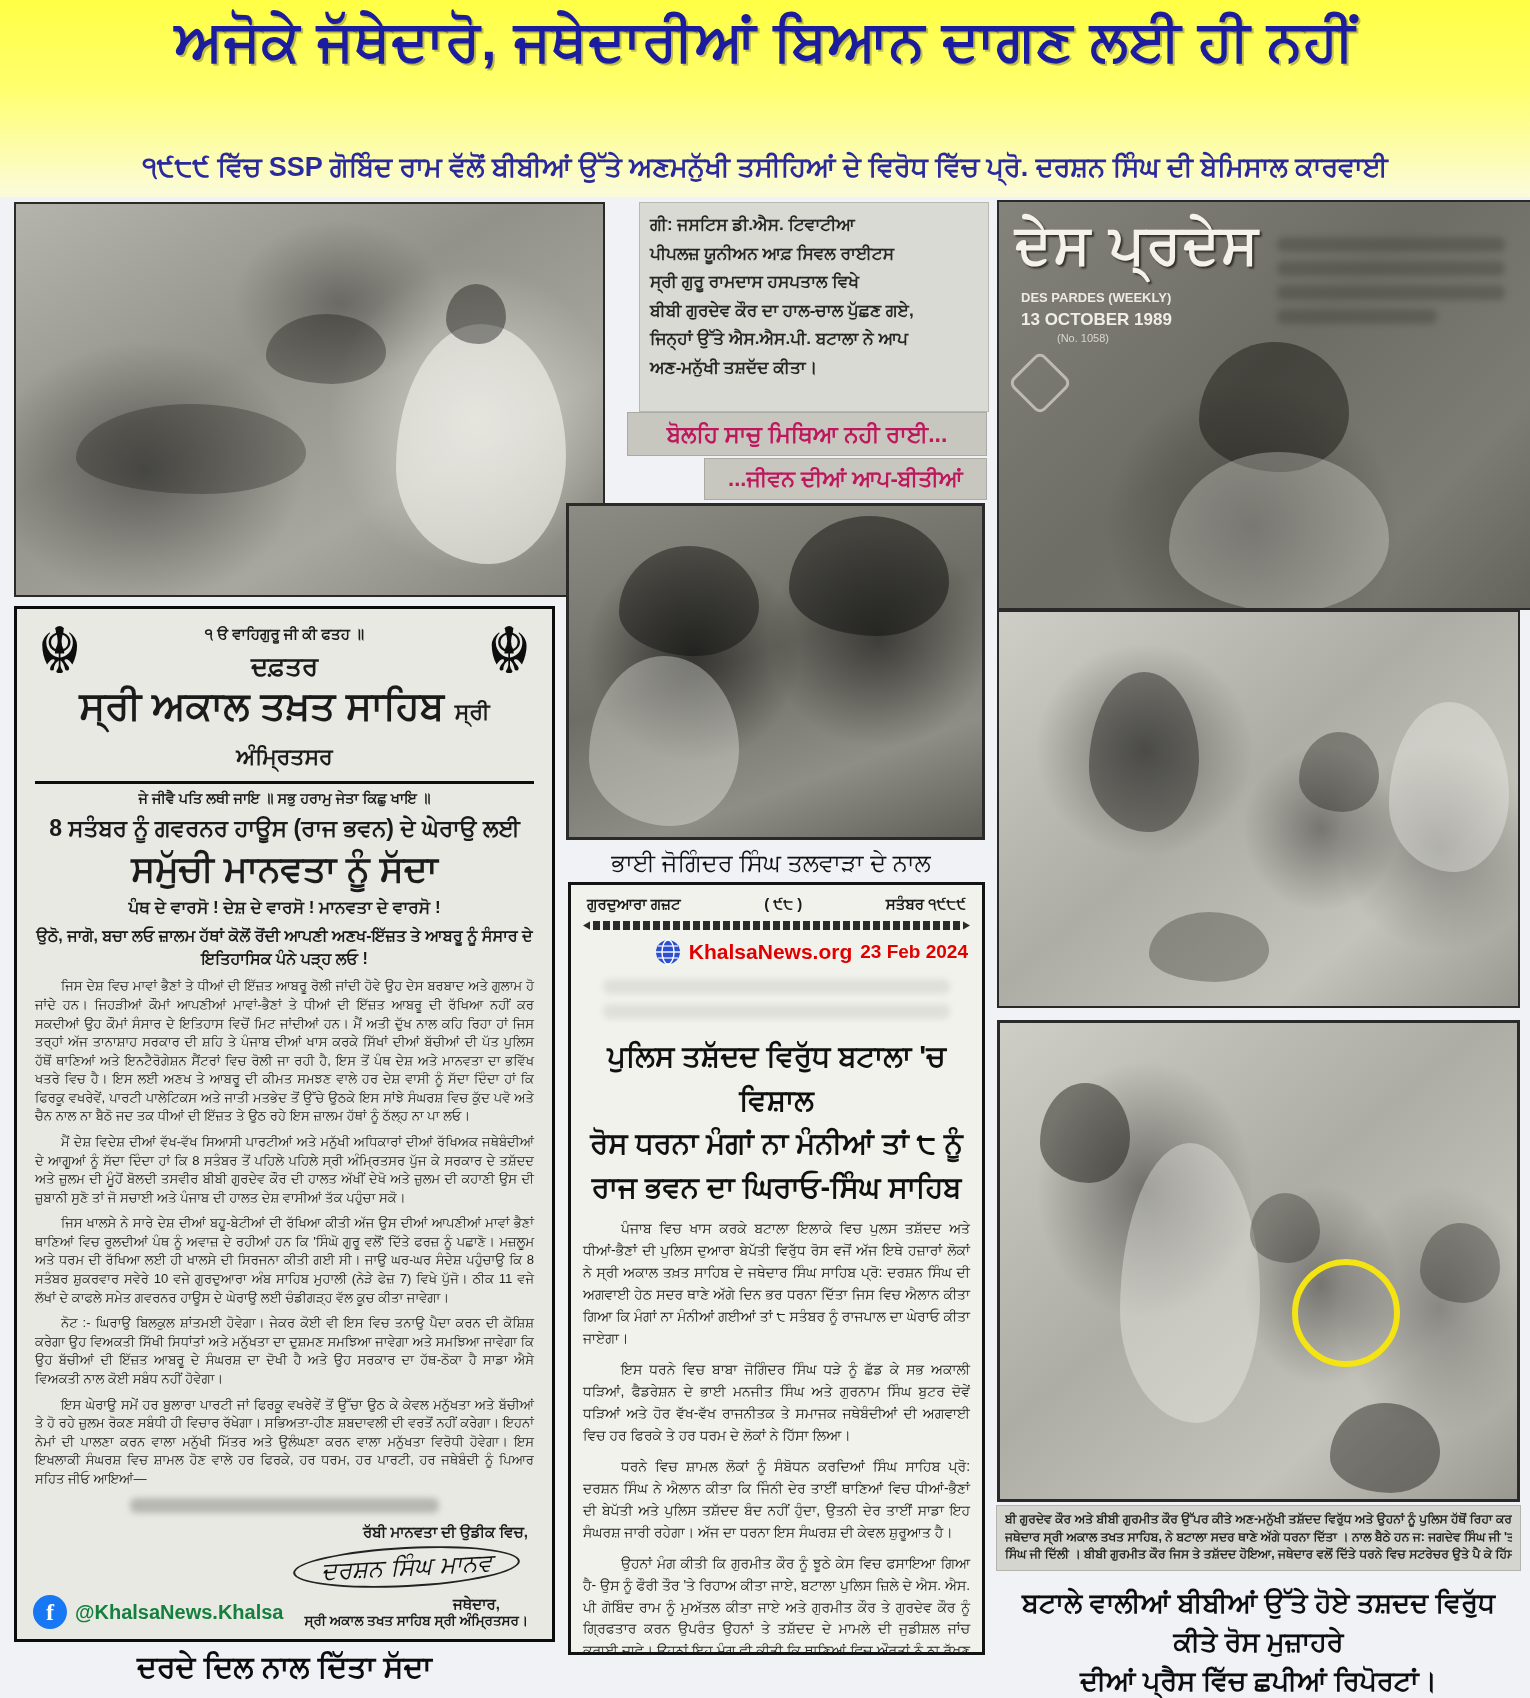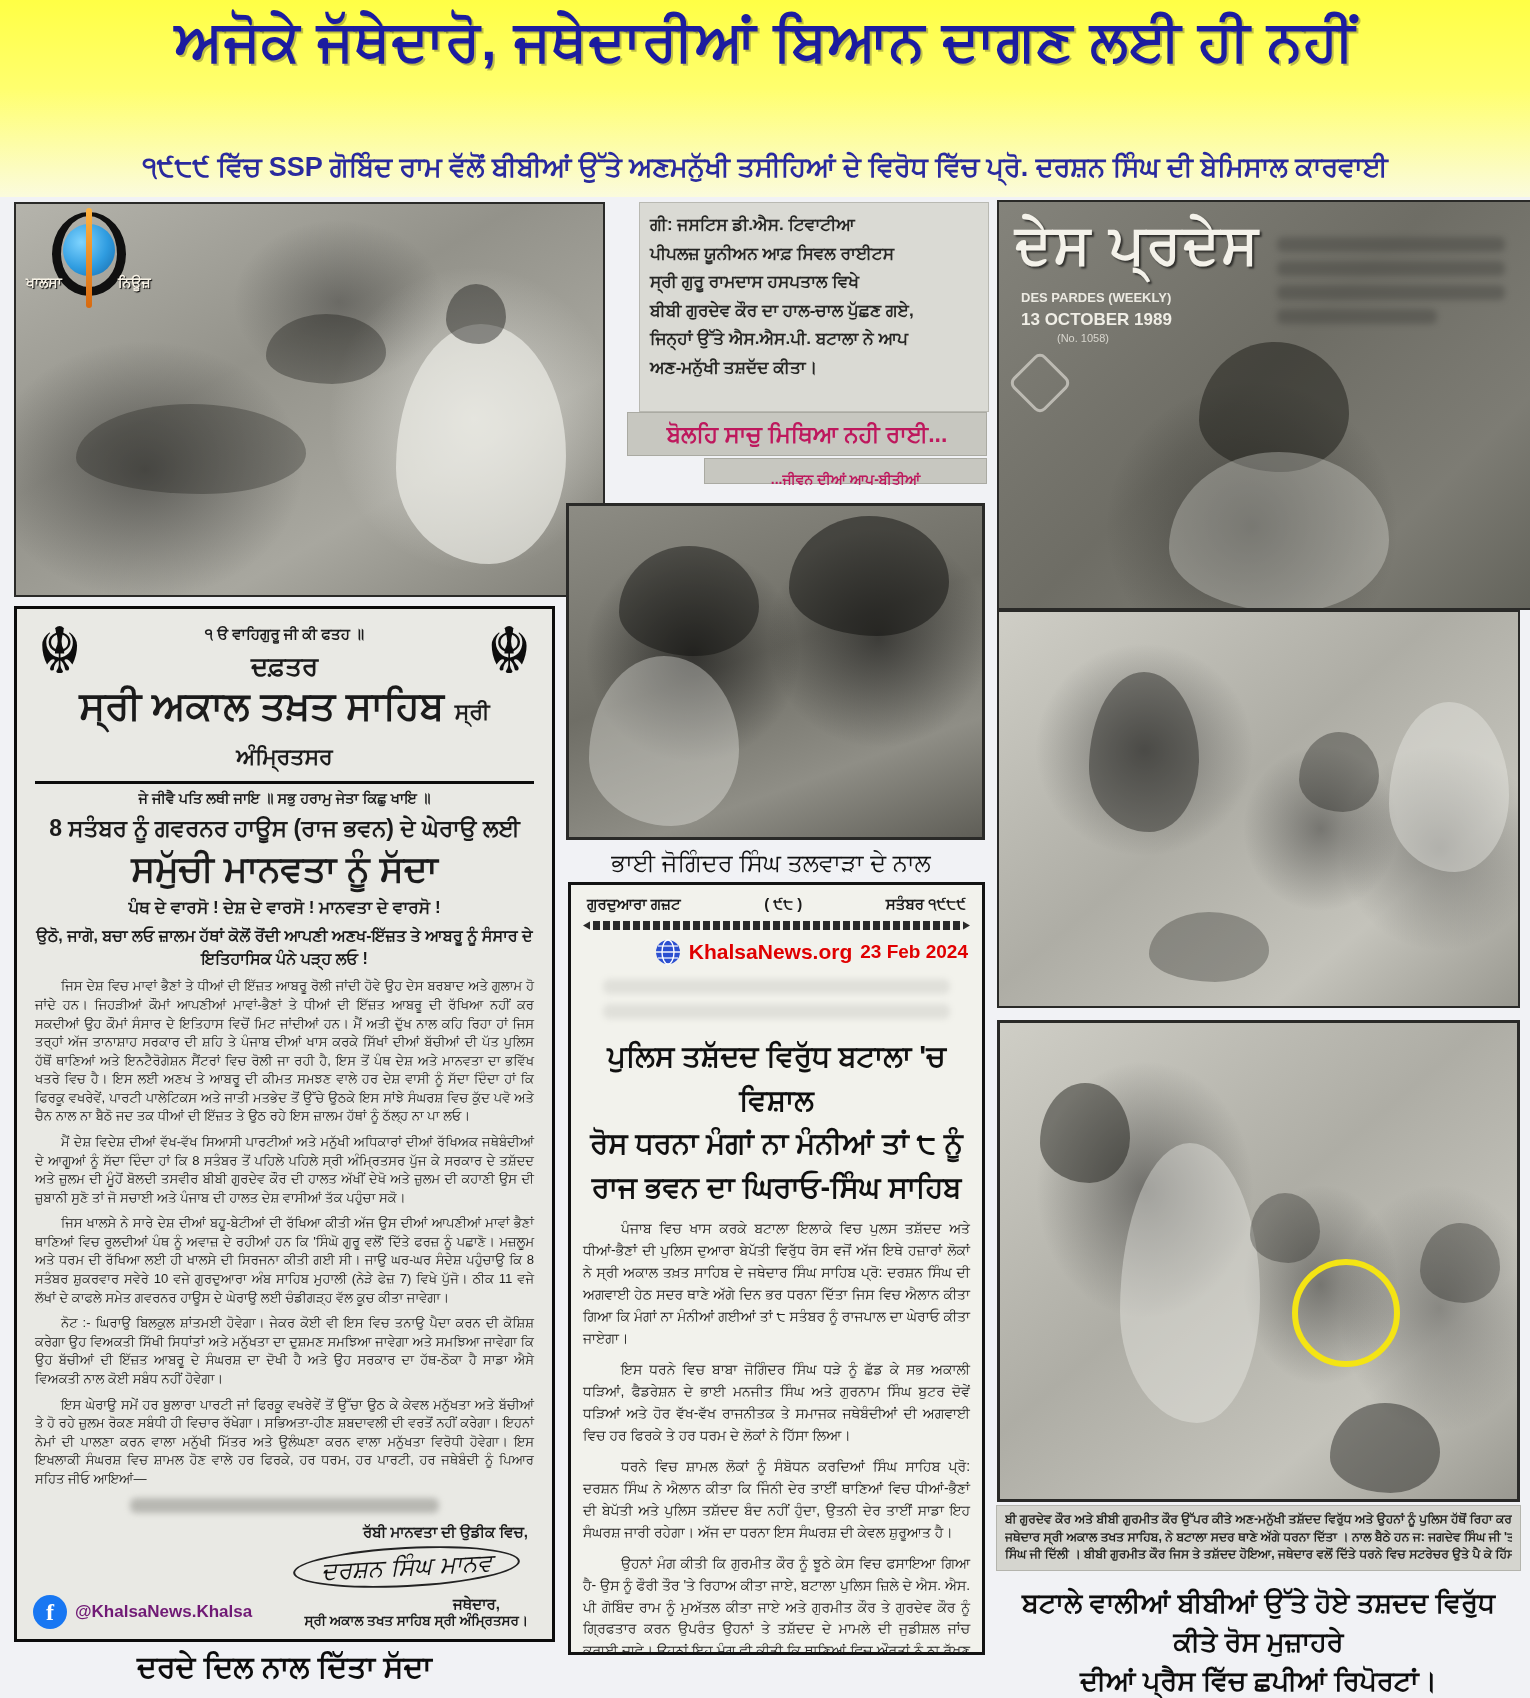--- a/index.html
+++ b/index.html
@@ -45,21 +45,21 @@
            text-shadow:1px 1px 1px #000;}
   .kn-word.w1{left:-4px;} .kn-word.w2{left:88px;}
 
   
   .tiwana-note{position:absolute;left:640px;top:203px;width:348px;height:208px;background:#dadad4;
                box-shadow:0 0 0 1px #b9b9b2;padding:8px 10px;box-sizing:border-box;}
   .tiwana-note div{font-size:17px;font-weight:bold;color:#262624;line-height:28.5px;white-space:nowrap;}
   .qbar{position:absolute;background:#c7c7c0;box-shadow:0 0 0 1px #aaaaa2;text-align:center;
         font-weight:bold;color:#be185d;}
   .qbar.q1{left:628px;top:413px;width:358px;height:42px;font-size:23px;line-height:42px;}
-  .qbar.q2{left:705px;top:459px;width:281px;height:24px;font-size:14px;line-height:40px;}
+  .qbar.q2{left:705px;top:459px;width:281px;height:40px;font-size:22px;line-height:40px;}
 
   .talwara-caption{position:absolute;left:556px;top:849px;width:430px;text-align:center;
                    font-size:24px;font-weight:normal;color:#111;}
 
   
   .letter{position:absolute;left:14px;top:606px;width:541px;height:1036px;background:#e9e9e4;
           border:3px solid #0c0c0c;box-sizing:border-box;padding:6px 18px 0 18px;overflow:hidden;}
   .lt-head{position:relative;text-align:center;}
   .khanda{position:absolute;top:4px;font-size:64px;line-height:64px;color:#0d0d0d;}
   .khanda.kl{left:2px;} .khanda.kr{right:2px;}
@@ -79,21 +79,21 @@
   .lt-blur{margin:10px auto 0 auto;width:62%;}
   .lt-close{font-size:15px;font-weight:bold;text-align:right;margin-top:10px;padding-right:6px;}
   .sig-wrap{display:flex;justify-content:flex-end;margin-top:6px;padding-right:14px;}
   .sig{border:2px solid #222;border-radius:50%;padding:4px 26px;transform:rotate(-3deg);
        font-family:"DejaVu Serif","Liberation Serif",serif;font-style:italic;font-size:24px;color:#101010;}
   .lt-role{font-size:15px;font-weight:bold;text-align:right;margin-top:8px;padding-right:34px;}
   .lt-org{font-size:13.5px;font-weight:bold;text-align:right;padding-right:6px;}
   .fb-row{position:absolute;left:16px;bottom:10px;display:flex;align-items:center;gap:8px;}
   .fb-icon{width:34px;height:34px;border-radius:50%;background:#1877f2;color:#fff;text-align:center;
            line-height:34px;font-size:24px;font-weight:bold;font-family:"Liberation Serif",serif;}
-  .fb-handle{font-size:17px;font-weight:bold;color:#701a75;}
+  .fb-handle{font-size:20px;font-weight:bold;color:#15803d;}
   .letter-caption{position:absolute;left:14px;top:1650px;width:541px;text-align:center;
                   font-size:30px;font-weight:bold;color:#0c0c0c;}
 
   
   .gazette{position:absolute;left:568px;top:882px;width:417px;height:773px;background:#f2f2ec;
            border:3px solid #131313;box-sizing:border-box;padding:8px 12px;overflow:hidden;}
   .gz-head{display:flex;justify-content:space-between;font-size:15px;font-weight:bold;padding:2px 4px;}
   .gz-dots{margin-top:6px;height:9px;background:
            repeating-linear-gradient(90deg,#151515 0 7px,transparent 7px 10px);
            clip-path:polygon(0 50%,2% 0,98% 0,100% 50%,98% 100%,2% 100%);opacity:.9;}
@@ -137,27 +137,20 @@
     <div class="l3">੧੯੮੯ ਵਿੱਚ SSP ਗੋਬਿੰਦ ਰਾਮ ਵੱਲੋਂ ਬੀਬੀਆਂ ਉੱਤੇ ਅਣਮਨੁੱਖੀ ਤਸੀਹਿਆਂ ਦੇ ਵਿਰੋਧ ਵਿੱਚ ਪ੍ਰੋ. ਦਰਸ਼ਨ ਸਿੰਘ ਦੀ ਬੇਮਿਸਾਲ ਕਾਰਵਾਈ</div>
   </div>
 
   <div class="photo ph-soft" style="left:14px;top:202px;width:591px;height:395px;">
     <div class="blob" style="left:60px;top:200px;width:230px;height:90px;opacity:.5;"></div>
     <div class="blob lite" style="left:380px;top:120px;width:170px;height:240px;"></div>
     <div class="blob" style="left:430px;top:80px;width:60px;height:60px;opacity:.75;"></div>
     <div class="blob" style="left:250px;top:110px;width:120px;height:70px;opacity:.6;"></div>
   </div>
 
-  <div class="kn-logo">
-    <div class="kn-crescent"></div>
-    <div class="kn-globe"></div>
-    <div class="kn-sword"></div>
-    <div class="kn-word w1">ਖਾਲਸਾ</div>
-    <div class="kn-word w2">ਨਿਊਜ਼</div>
-  </div>
 
   <div class="tiwana-note">
     <div>ਗੀ: ਜਸਟਿਸ ਡੀ.ਐਸ. ਟਿਵਾਟੀਆ</div>
     <div>ਪੀਪਲਜ਼ ਯੂਨੀਅਨ ਆਫ਼ ਸਿਵਲ ਰਾਈਟਸ</div>
     <div>ਸ੍ਰੀ ਗੁਰੂ ਰਾਮਦਾਸ ਹਸਪਤਾਲ ਵਿਖੇ</div>
     <div>ਬੀਬੀ ਗੁਰਦੇਵ ਕੌਰ ਦਾ ਹਾਲ-ਚਾਲ ਪੁੱਛਣ ਗਏ,</div>
     <div>ਜਿਨ੍ਹਾਂ ਉੱਤੇ ਐਸ.ਐਸ.ਪੀ. ਬਟਾਲਾ ਨੇ ਆਪ</div>
     <div>ਅਣ-ਮਨੁੱਖੀ ਤਸ਼ਦੱਦ ਕੀਤਾ।</div>
   </div>
 

